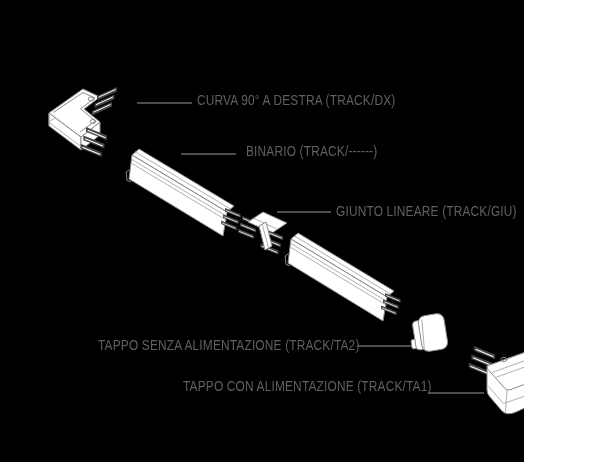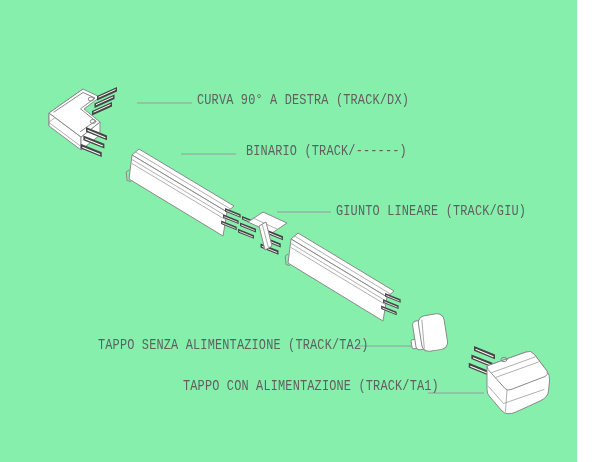--- a/index.html
+++ b/index.html
@@ -1,21 +1,21 @@
 <!DOCTYPE html>
 <html><head>
 <meta charset="utf-8">
 <style>
   html,body{margin:0;padding:0;background:#ffffff;}
   .stage{
     position:relative;
-    width:577px;height:462px;
-    background:#86efac;
+    width:524px;height:462px;
+    background:#000000;
     overflow:hidden;
-    font-family:Liberation Mono, monospace;
+    font-family:Liberation Sans, sans-serif;
   }
   .stage svg{position:absolute;left:0;top:0;}
   .part-label{
     position:absolute;
     font-size:14px;
     line-height:14px;
     font-weight:300;
     letter-spacing:0.2px;
     color:#606060;
     white-space:nowrap;

